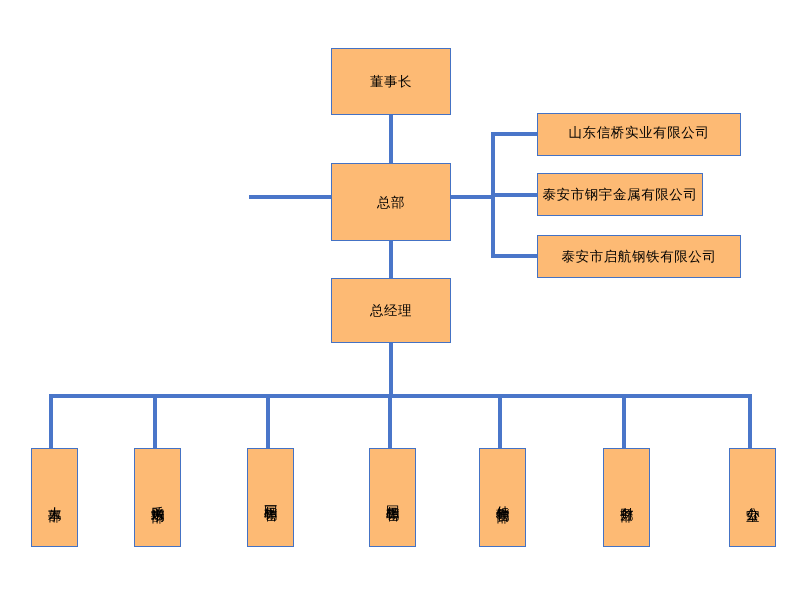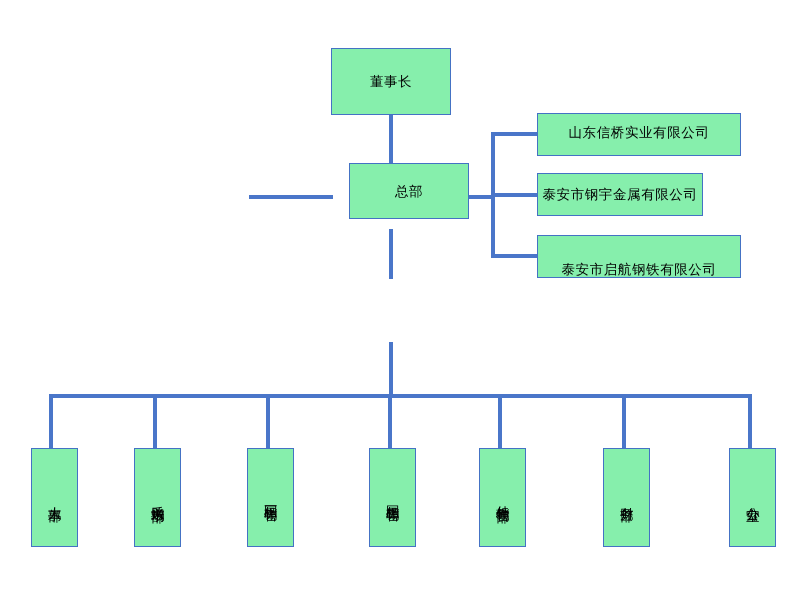--- a/index.html
+++ b/index.html
@@ -14,21 +14,21 @@
     position: relative;
     width: 800px;
     height: 598px;
     background: #ffffff;
     overflow: hidden;
   }
   .node {
     position: absolute;
     box-sizing: border-box;
     border: 1px solid #4472C4;
-    background: #86efac;
+    background: #fdba74;
     display: flex;
     align-items: center;
     justify-content: center;
     z-index: 3;
   }
   .node-label {
     color: #000000;
     font-size: 13.5px;
     line-height: 1.22;
     letter-spacing: 0.5px;
@@ -82,34 +82,37 @@
   <div class="conn conn-v" style="left:388px; top:394px; height:54px;"></div>
   <div class="conn conn-v" style="left:498px; top:394px; height:54px;"></div>
   <div class="conn conn-v" style="left:622px; top:394px; height:54px;"></div>
   <div class="conn conn-v" style="left:748px; top:394px; height:54px;"></div>
 
   <div class="node" style="left:331px; top:48px; width:120px; height:67px;">
     <span class="node-label">董事长</span>
   </div>
 
 
-  <div class="node" style="left:331px; top:163px; width:120px; height:56px;margin-left:18px;">
+  <div class="node" style="left:331px; top:163px; width:120px; height:78px;">
     <span class="node-label">总部</span>
   </div>
 
+  <div class="node" style="left:331px; top:278px; width:120px; height:65px;">
+    <span class="node-label">总经理</span>
+  </div>
 
   <div class="node wide" style="left:537px; top:113px; width:204px; height:43px;font-family:Liberation Mono, monospace;">
     <span class="node-label">山东信桥实业有限公司</span>
   </div>
 
   <div class="node wide" style="left:537px; top:173px; width:166px; height:43px;">
     <span class="node-label">泰安市钢宇金属有限公司</span>
   </div>
 
-  <div class="node wide" style="left:537px; top:235px; width:204px; height:43px;align-items:flex-end;">
+  <div class="node wide" style="left:537px; top:235px; width:204px; height:43px;">
     <span class="node-label">泰安市启航钢铁有限公司</span>
   </div>
 
   <div class="node vertical" style="left:31px; top:448px; width:47px; height:99px;">
     <span class="node-label">人事部</span>
   </div>
 
   <div class="node vertical" style="left:134px; top:448px; width:47px; height:99px;">
     <span class="node-label">采购市场部</span>
   </div>

